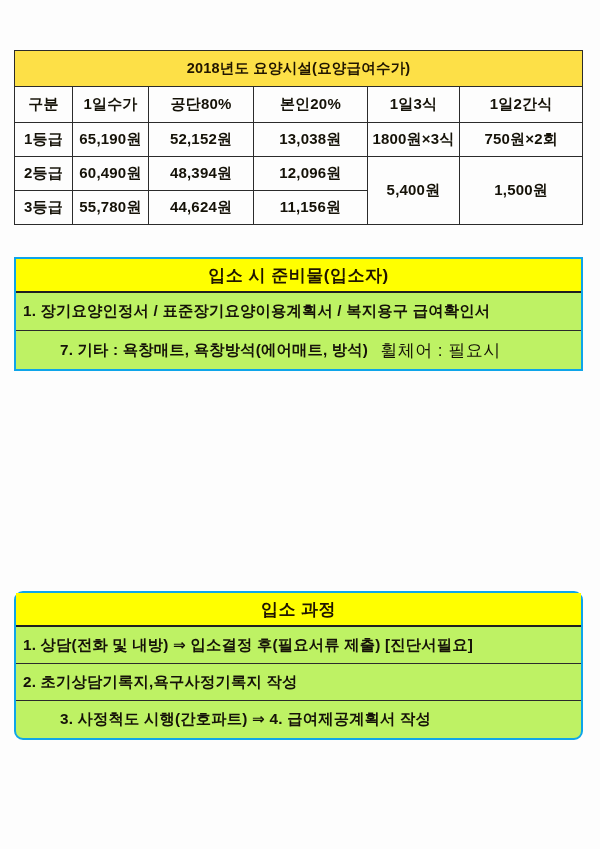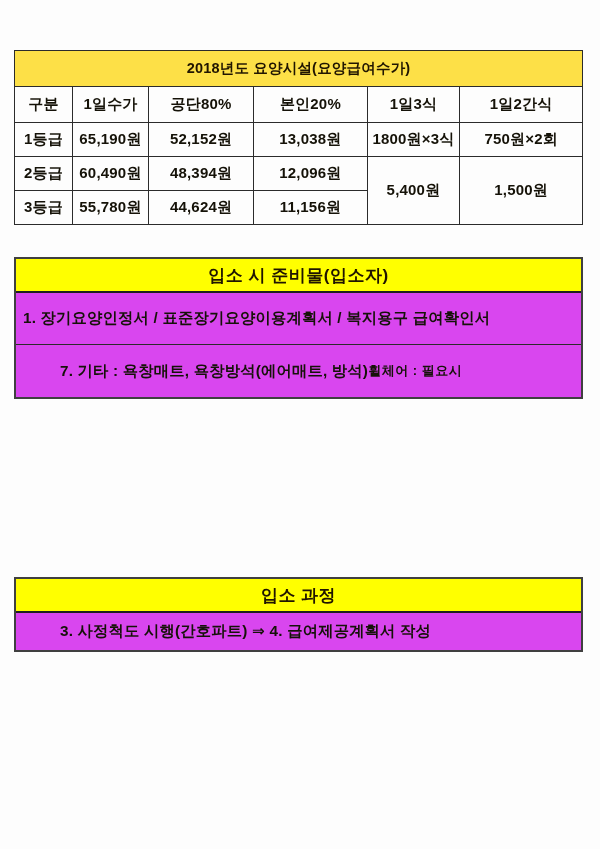--- a/index.html
+++ b/index.html
@@ -36,48 +36,49 @@
     font-size: 17.5px;
     letter-spacing: 0.5px;
     border: 2px solid #1f1f1f;
     color: #201500;
   }
   tr.col-header-row td { height: 36px; font-size: 15px; }
   tr.data-row td { height: 34px; font-size: 15px; }
 
   
   .section {
-    border: 2px solid #404040;
-    background: #d946ef;
+    border: 2px solid #0ea5e9;
+    background: #bef264;
     text-align: center;
   }
   .prep-block { top: 257px; }
-  .proc-block { top: 577px; }
+  .proc-block { top: 591px; border-radius: 9px; }
   .section-header {
     background: #ffff00;
     height: 34px;
     border-bottom: 2px solid #1f1f1f;
     display: flex; align-items: center; justify-content: center;
     font-weight: 700; font-size: 17px; letter-spacing: 0.5px;
     color: #201500;
   }
   .section-row {
     display: flex; align-items: center;
     padding: 0 7px;
     border-bottom: 1.5px solid #2b2b2b;
     font-weight: 700; font-size: 15.3px;
     letter-spacing: 0.2px;
     white-space: nowrap; overflow: hidden;
   }
-  .prep-block .section-row { height: 52px; }
+  .prep-block .section-row { height: 38px; }
   .proc-block .section-row { height: 37px; }
   .section-row:last-child { border-bottom: none; padding-left: 44px; }
   .small-note {
-    font-size: 13px;
-    font-weight: 700;
+    font-size: 17px;
+    margin-left: 12px;
+    font-weight: 400;
     letter-spacing: 0.5px;
   }
 </style>
 </head>
 <body>
 
 <div class="page">
 
   <div class="block fee-block">
     <table class="fee-table">
@@ -131,16 +132,18 @@
     <div class="section-header">입소 시 준비물(입소자)</div>
     <div class="section-row">1. 장기요양인정서 /  표준장기요양이용계획서 / 복지용구 급여확인서</div>
     <div class="section-row">
       <span>7. 기타  : 욕창매트, 욕창방석(에어매트, 방석)</span>
       <span class="small-note">휠체어 : 필요시</span>
     </div>
   </div>
 
   <div class="block section proc-block">
     <div class="section-header">입소 과정</div>
+    <div class="section-row">1. 상담(전화 및 내방)  ⇒   입소결정 후(필요서류 제출) [진단서필요]</div>
+    <div class="section-row">2. 초기상담기록지,욕구사정기록지 작성</div>
     <div class="section-row">3. 사정척도 시행(간호파트)  ⇒   4. 급여제공계획서 작성</div>
   </div>
 
 </div>
 
 </body></html>

